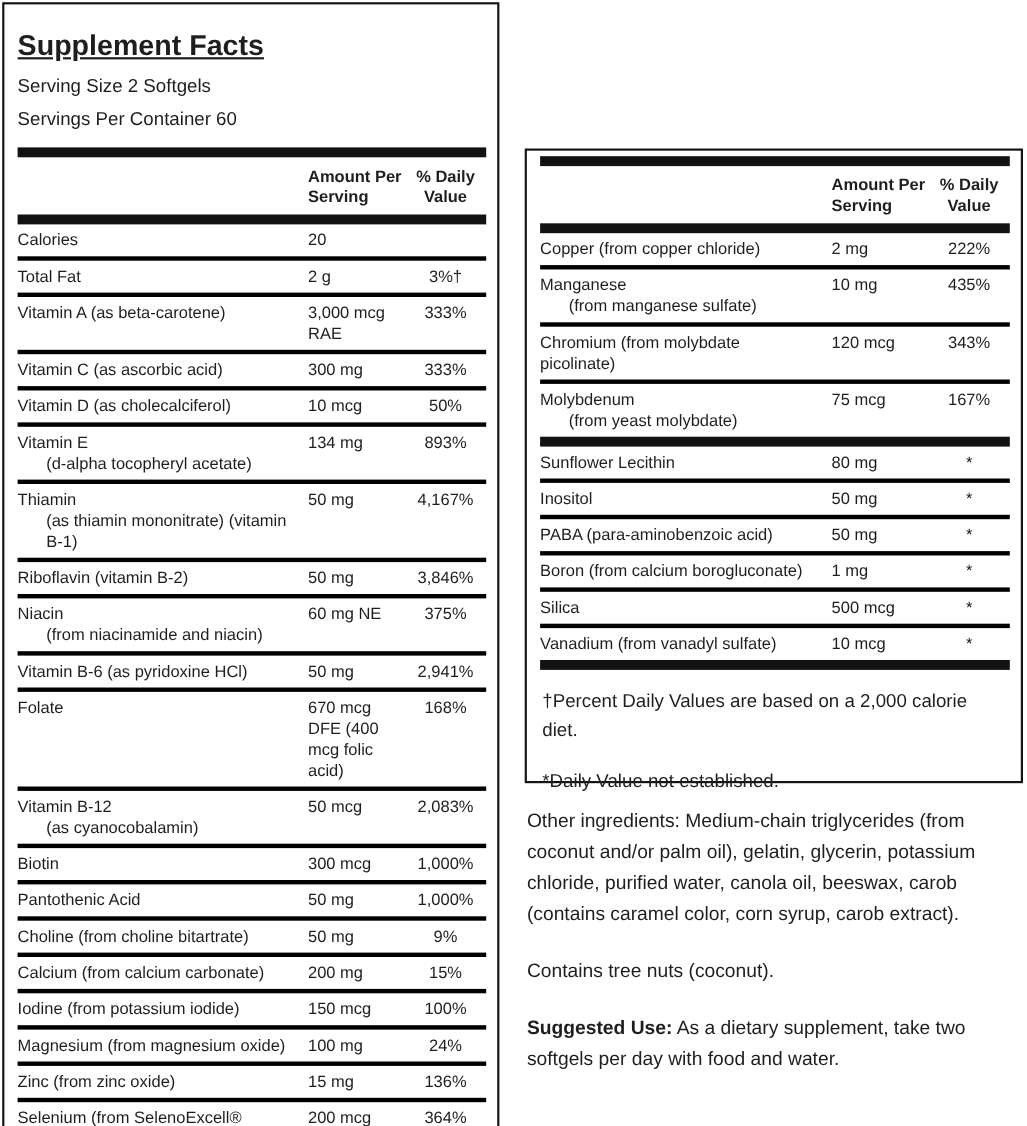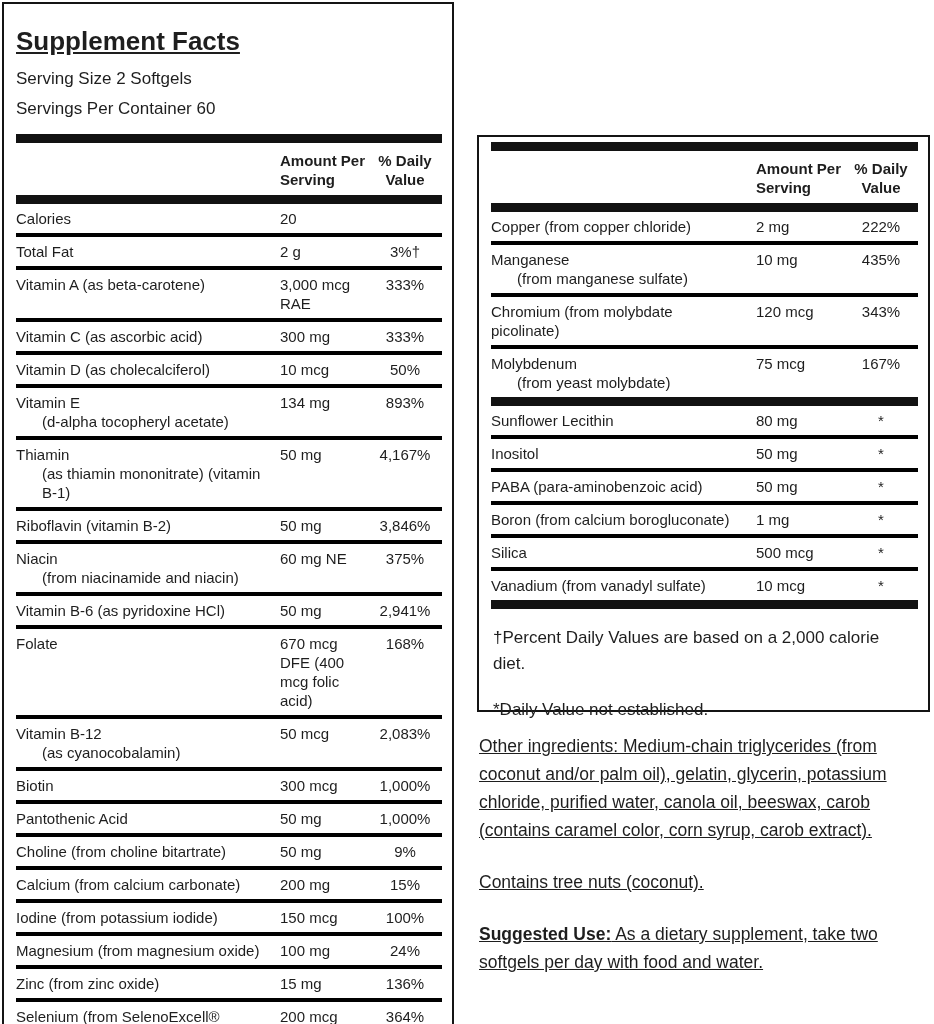--- a/index.html
+++ b/index.html
@@ -54,21 +54,21 @@
   .dv { width:74px; flex:0 0 74px; text-align:center; }
   .footnotes { padding:0 2px; }
   .footnote { font-size:17px; line-height:26px; }
   .footnote-1 { margin-top:16px; }
   .footnote-2 { margin-top:20px; }
   .bottom-text {
     position:absolute;
     left:479px; top:732px;
     width:452px;
   }
-  .para { font-size:17.5px; line-height:28px;text-decoration:underline; }
+  .para { font-size:17.5px; line-height:28px; }
   .para + .para { margin-top:24px; }
   .bold { font-weight:bold; }
 </style>
 </head>
 <body>
 
 <div class="panel panel-left">
   <div class="sf-title">Supplement Facts</div>
   <div class="serving-line">Serving Size 2 Softgels</div>
   <div class="servings-line">Servings Per Container 60</div>

